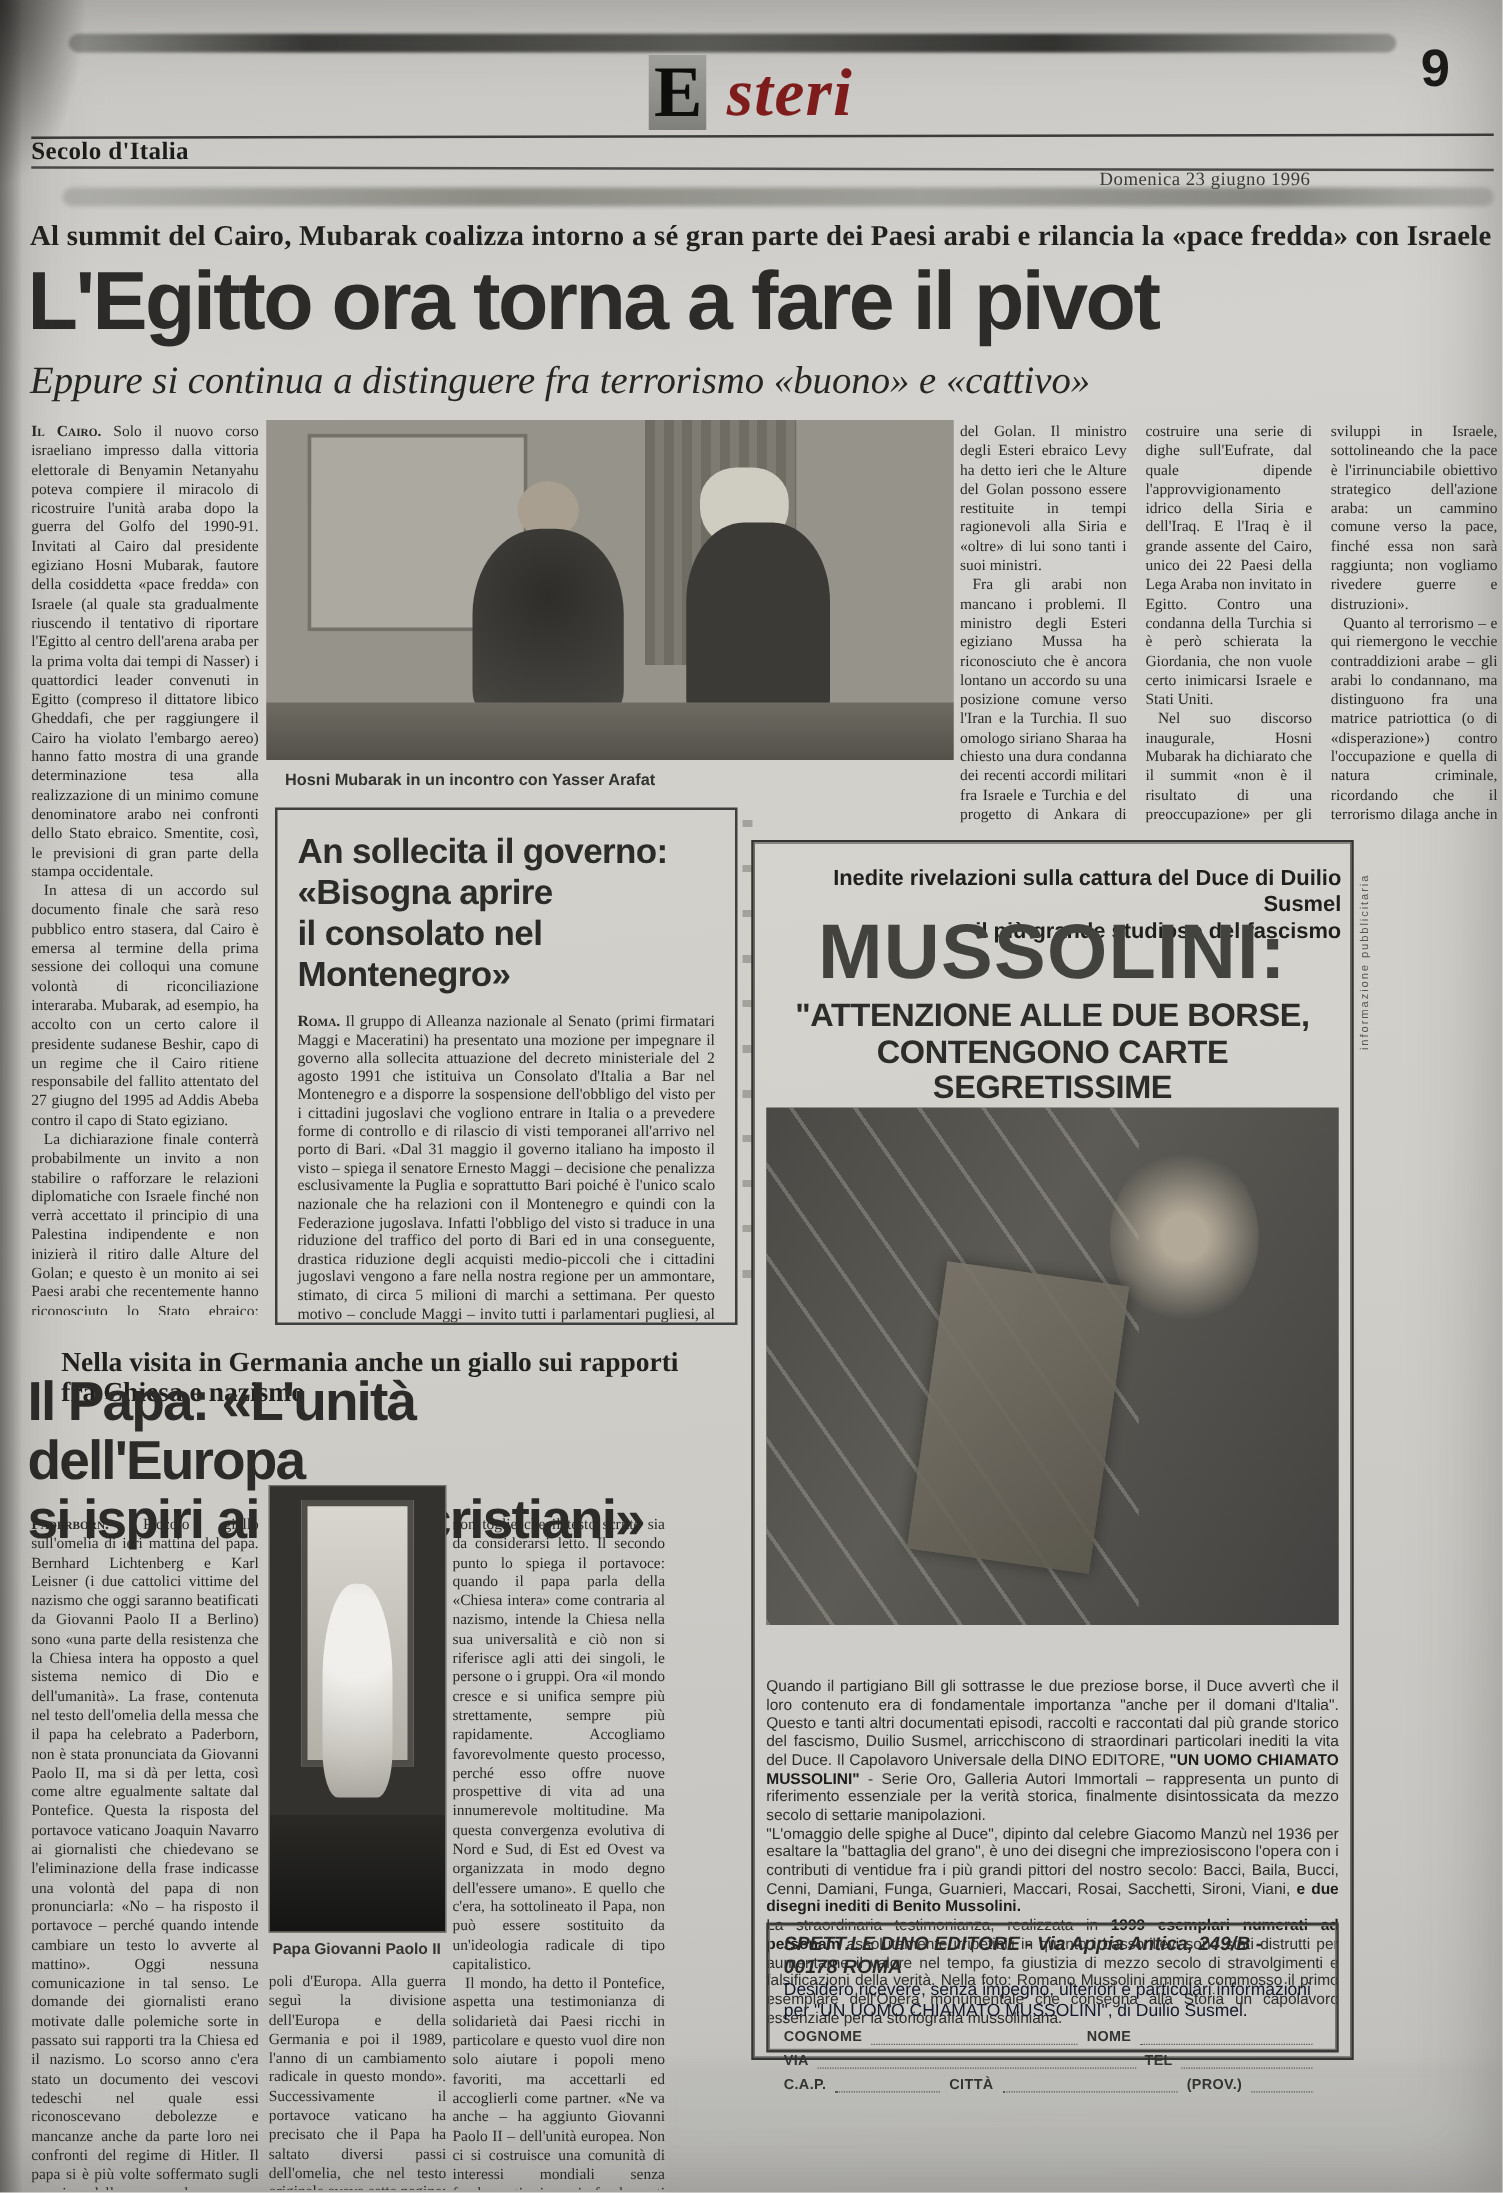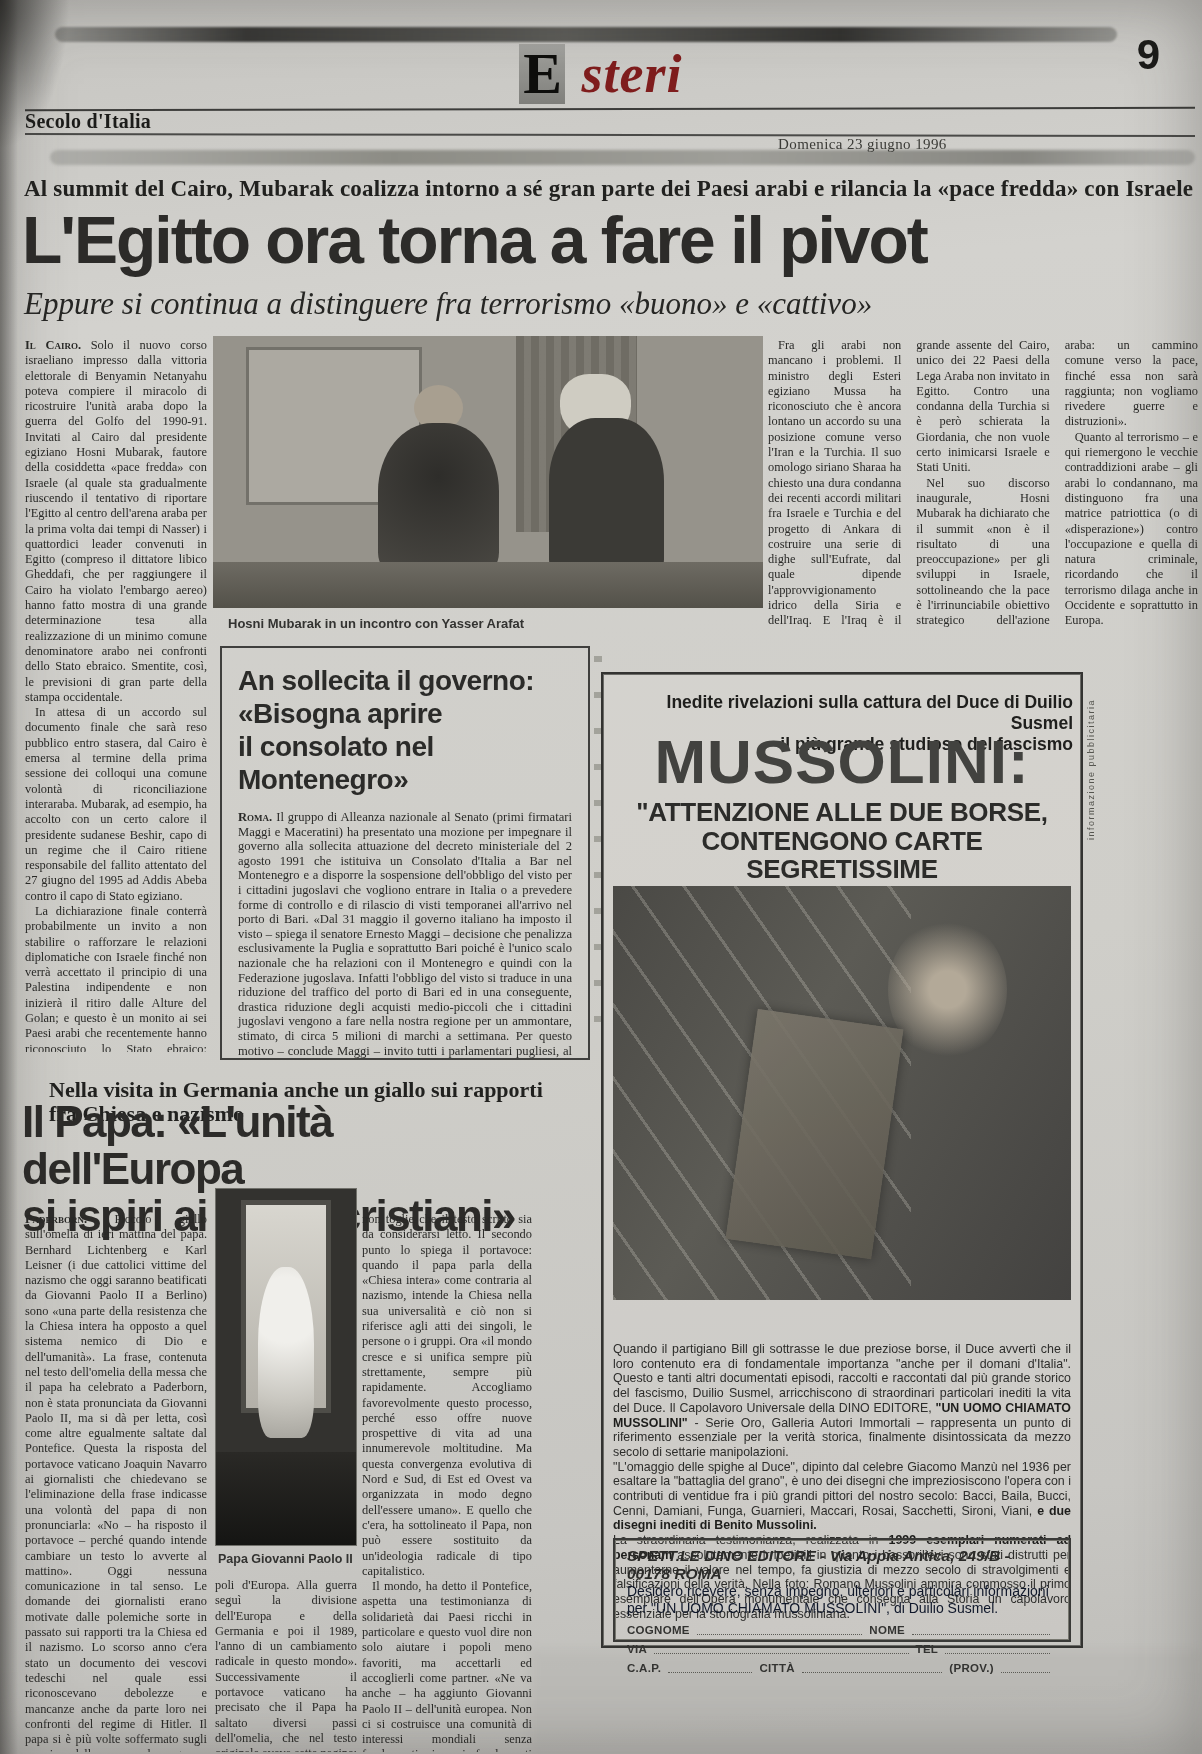--- a/index.html
+++ b/index.html
@@ -20,21 +20,21 @@
 
 .logo-wrap { left:0; top:44px; width:1202px; text-align:center; }
 .logo-inner { display:inline-flex; align-items:flex-end; }
 .e-patch { width:46px; height:60px; background:linear-gradient(180deg,#a3a39f,#7f7f7b); display:flex; align-items:center; justify-content:center;
   font:bold 58px/58px "Liberation Serif", serif; color:#0e0e0c; }
 .steri { font:bold italic 54px/60px "Liberation Serif", serif; color:#7f1d1d; letter-spacing:1px; padding-left:16px; }
 .page-num { right:42px; top:34px; font:bold 42px/42px "Liberation Sans", sans-serif; color:#1a1a18; }
 .rule1 { left:25px; top:108px; width:1170px; height:2px; background:#3c3c3a; transform:rotate(-.12deg); }
 .rule2 { left:25px; top:134px; width:1170px; height:2px; background:#4a4a48; transform:rotate(.1deg); }
 .masthead { left:25px; top:111px; font:bold 20px/20px "Liberation Serif", serif; letter-spacing:.3px; color:#1c1c1a; }
-.date { right:4px; top:137px; width:420px; text-align:left; font:15px/15px "Liberation Serif", serif; color:#3a3a36; letter-spacing:.4px; }
+.date { right:28px; top:137px; width:420px; text-align:center; font:15px/15px "Liberation Serif", serif; color:#3a3a36; letter-spacing:.4px; }
 
 
 .kicker { left:24px; top:176px; width:1172px; font:bold 23px/26px "Liberation Serif", serif; font-weight:600; color:#21211f; letter-spacing:.2px; }
 .headline { left:22px; top:196px; width:1176px; font:bold 66px/88px "Liberation Sans", sans-serif; letter-spacing:-2px; color:#2c2b29; }
 .deck { left:24px; top:286px; width:1172px; font:italic 31px/36px "Liberation Serif", serif; color:#262624; }
 .body-col { font:12.4px/15.3px "Liberation Serif", serif; text-align:justify; color:#29292б; color:#292927; overflow:hidden; }
 .body-col p { text-indent:10px; }
 .body-col p.first { text-indent:0; }
 .dateline { font-weight:bold; font-variant:small-caps; }
 .col1 { left:25px; top:338px; width:182px; height:714px; }
@@ -53,21 +53,21 @@
 .ad-box { left:601px; top:672px; width:482px; height:976px; border:2px solid #333331; box-shadow:inset 0 0 0 1px #6b6b67; background:rgba(222,221,216,.25); }
 .ad-kicker { left:611px; top:692px; width:462px; text-align:right; font:bold 17.5px/21px "Liberation Sans", sans-serif; color:#1f1f1d; white-space:pre-line; }
 .ad-title { left:611px; top:730px; width:462px; text-align:center; font:bold 62px/64px "Liberation Sans", sans-serif; letter-spacing:1px; color:#42423f; }
 .ad-quote { left:611px; top:798px; width:462px; text-align:center; font:bold 26px/28.5px "Liberation Sans", sans-serif; color:#2c2c2a; white-space:pre-line; letter-spacing:-.3px; }
 .ad-photo { left:613px; top:886px; width:458px; height:414px; background:linear-gradient(120deg,#4a4945,#5c5b55 40%,#434240); overflow:hidden; }
 .ad-body { left:613px; top:1314px; width:458px; font:12.4px/14.7px "Liberation Sans", sans-serif; text-align:justify; color:#2d2d2b;margin-top:28px; }
 .ad-body b { font-weight:bold; color:#1d1d1b; }
 .coupon { left:613px; top:1538px; width:458px; height:104px; border:2px solid #3a3a38; box-shadow:inset 0 0 0 1px #77776f; padding:7px 12px 20px; font-family:"Liberation Sans", sans-serif; }
 .coupon-addr { font:bold italic 15.5px/18px "Liberation Sans", sans-serif; color:#2a2a28; }
 .coupon-line { font:14px/17px "Liberation Sans", sans-serif; color:#0f172a; }
-.coupon-row { display:flex; align-items:flex-start; margin-top:7px; font:bold 11.5px/12px "Liberation Sans", sans-serif; color:#333331; letter-spacing:.3px; }
+.coupon-row { display:flex; align-items:center; margin-top:7px; font:bold 11.5px/12px "Liberation Sans", sans-serif; color:#333331; letter-spacing:.3px; }
 .dots { border-bottom:1.5px dotted #5b5b55; height:11px; margin:0 7px; }
 .vert-note { left:1086px; top:680px; height:160px; writing-mode:vertical-rl; transform:rotate(180deg); font:9px/10px "Liberation Sans", sans-serif; letter-spacing:1.5px; color:#55554f; }
 
 
 .kicker2 { left:25px; top:1078px; width:520px; font:bold 22px/24px "Liberation Serif", serif; font-weight:600; color:#21211f;margin-left:24px; }
 .headline2 { left:22px; top:1098px; width:540px; font:bold 44px/47px "Liberation Sans", sans-serif; letter-spacing:-1.5px; color:#2c2b29; white-space:pre-line; }
 .pcol1 { left:25px; top:1212px; width:182px; height:540px; }
 .pope-photo { left:215px; top:1188px; width:142px; height:358px; border:1px solid #70706a; background:#33322f; overflow:hidden; }
 .caption2 { left:218px; top:1552px; width:150px; font:bold 12.5px/14px "Liberation Sans", sans-serif; color:#333331; }
 .pcol2 { left:215px; top:1578px; width:142px; height:174px; }
@@ -125,20 +125,21 @@
   <div class="ph p1-shelf"></div>
   <div class="ph p1-head1"></div>
   <div class="ph p1-fig1"></div>
   <div class="ph p1-kef"></div>
   <div class="ph p1-fig2"></div>
   <div class="ph p1-desk"></div>
 </div>
 <div class="abs caption1">Hosni Mubarak in un incontro con Yasser Arafat</div>
 
 <div class="abs body-col rightcols">
+  <p class="first">del Golan. Il ministro degli Esteri ebraico Levy ha detto ieri che le Alture del Golan possono essere restituite in tempi ragionevoli alla Siria e «oltre» di lui sono tanti i suoi ministri.</p>
   <p>Fra gli arabi non mancano i problemi. Il ministro degli Esteri egiziano Mussa ha riconosciuto che è ancora lontano un accordo su una posizione comune verso l'Iran e la Turchia. Il suo omologo siriano Sharaa ha chiesto una dura condanna dei recenti accordi militari fra Israele e Turchia e del progetto di Ankara di costruire una serie di dighe sull'Eufrate, dal quale dipende l'approvvigionamento idrico della Siria e dell'Iraq. E l'Iraq è il grande assente del Cairo, unico dei 22 Paesi della Lega Araba non invitato in Egitto. Contro una condanna della Turchia si è però schierata la Giordania, che non vuole certo inimicarsi Israele e Stati Uniti.</p>
   <p>Nel suo discorso inaugurale, Hosni Mubarak ha dichiarato che il summit «non è il risultato di una preoccupazione» per gli sviluppi in Israele, sottolineando che la pace è l'irrinunciabile obiettivo strategico dell'azione araba: un cammino comune verso la pace, finché essa non sarà raggiunta; non vogliamo rivedere guerre e distruzioni».</p>
   <p>Quanto al terrorismo – e qui riemergono le vecchie contraddizioni arabe – gli arabi lo condannano, ma distinguono fra una matrice patriottica (o di «disperazione») contro l'occupazione e quella di natura criminale, ricordando che il terrorismo dilaga anche in Occidente e soprattutto in Europa.</p>
 </div>
 
 <div class="abs an-box">
   <div class="an-head">An sollecita il governo:
 «Bisogna aprire
 il consolato nel Montenegro»</div>
   <div class="an-body">

